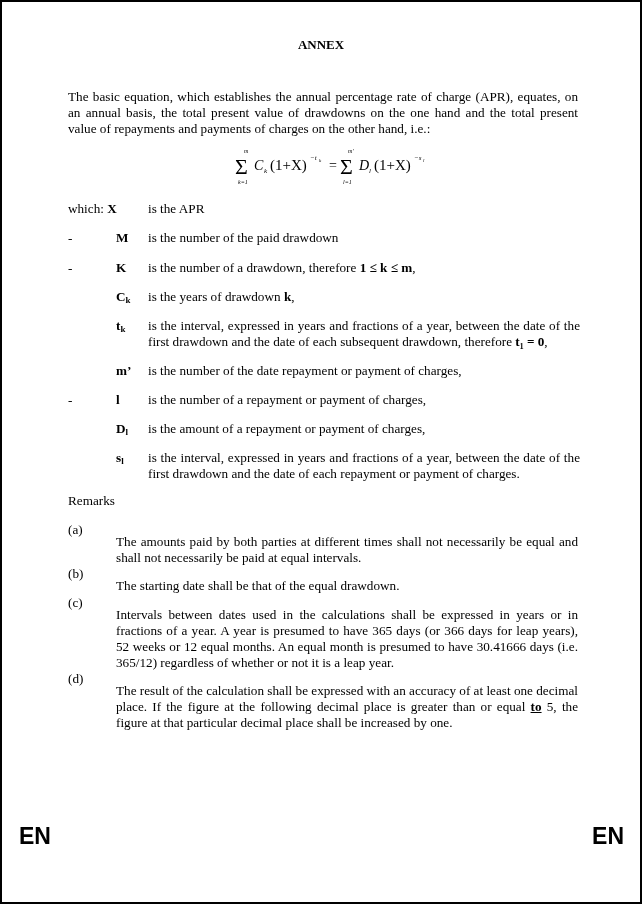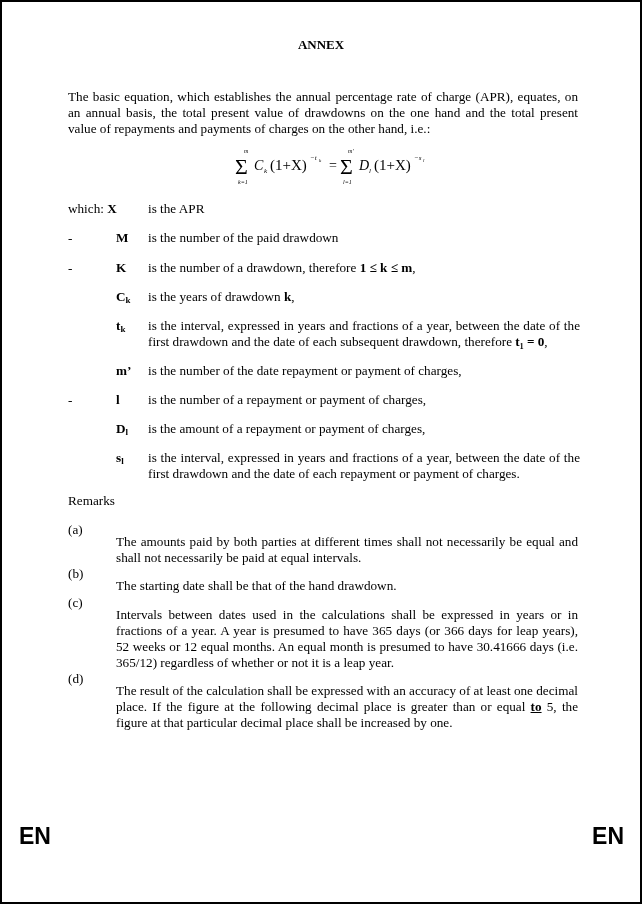--- a/index.html
+++ b/index.html
@@ -111,21 +111,21 @@
     </div>
 
   <div class="remarks-h">Remarks</div>
   <div id="rems">
       <div class="rem" style="top: 520px;">
         <span class="lbl">(a)</span>
         <span class="txt"><span>The amounts paid by both parties at different times shall not necessarily be equal and shall not necessarily be paid at equal intervals.</span></span>
       </div>
       <div class="rem" style="top: 564px;">
         <span class="lbl">(b)</span>
-        <span class="txt"><span>The starting date shall be that of the hand drawdown.</span></span>
+        <span class="txt"><span>The starting date shall be that of the equal drawdown.</span></span>
       </div>
       <div class="rem" style="top: 593px;">
         <span class="lbl">(c)</span>
         <span class="txt"><span>Intervals between dates used in the calculations shall be expressed in years or in fractions of a year. A year is presumed to have 365 days (or 366 days for leap years), 52 weeks or 12 equal months. An equal month is presumed to have 30.41666 days (i.e. 365/12) regardless of whether or not it is a leap year.</span></span>
       </div>
       <div class="rem" style="top: 669px;">
         <span class="lbl">(d)</span>
         <span class="txt"><span>The result of the calculation shall be expressed with an accuracy of at least one decimal place. If the figure at the following decimal place is greater than or equal </span><b class="u">to</b><span> 5, the figure at that particular decimal place shall be increased by one.</span></span>
       </div>
     </div>

